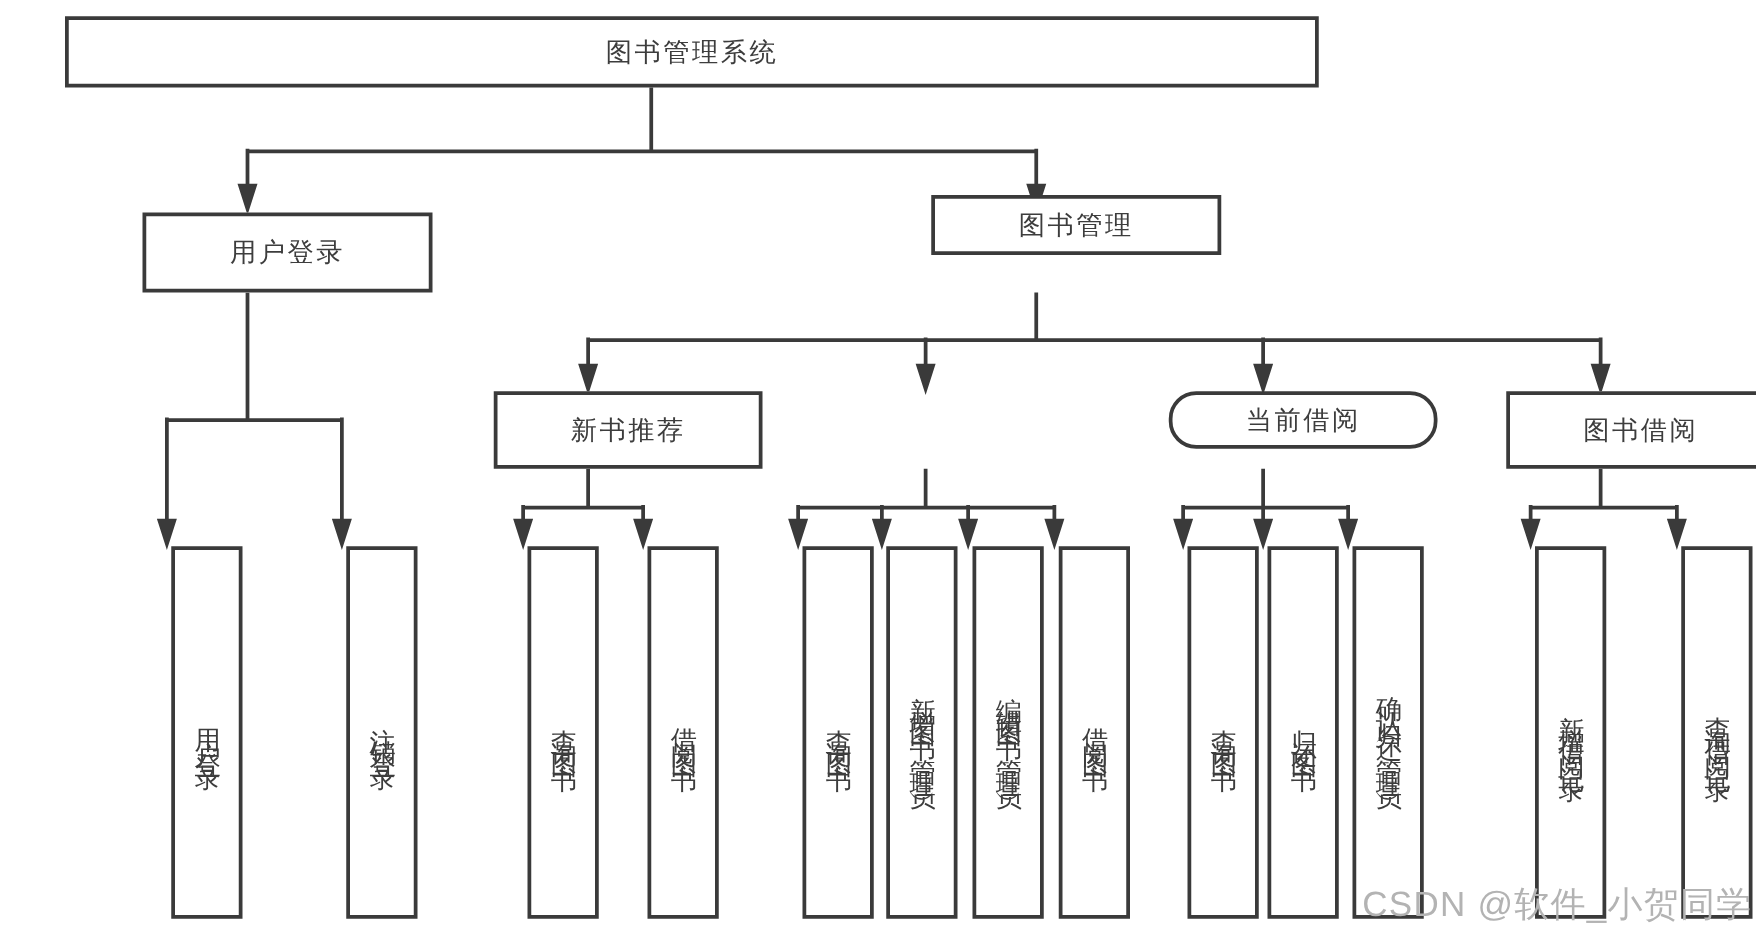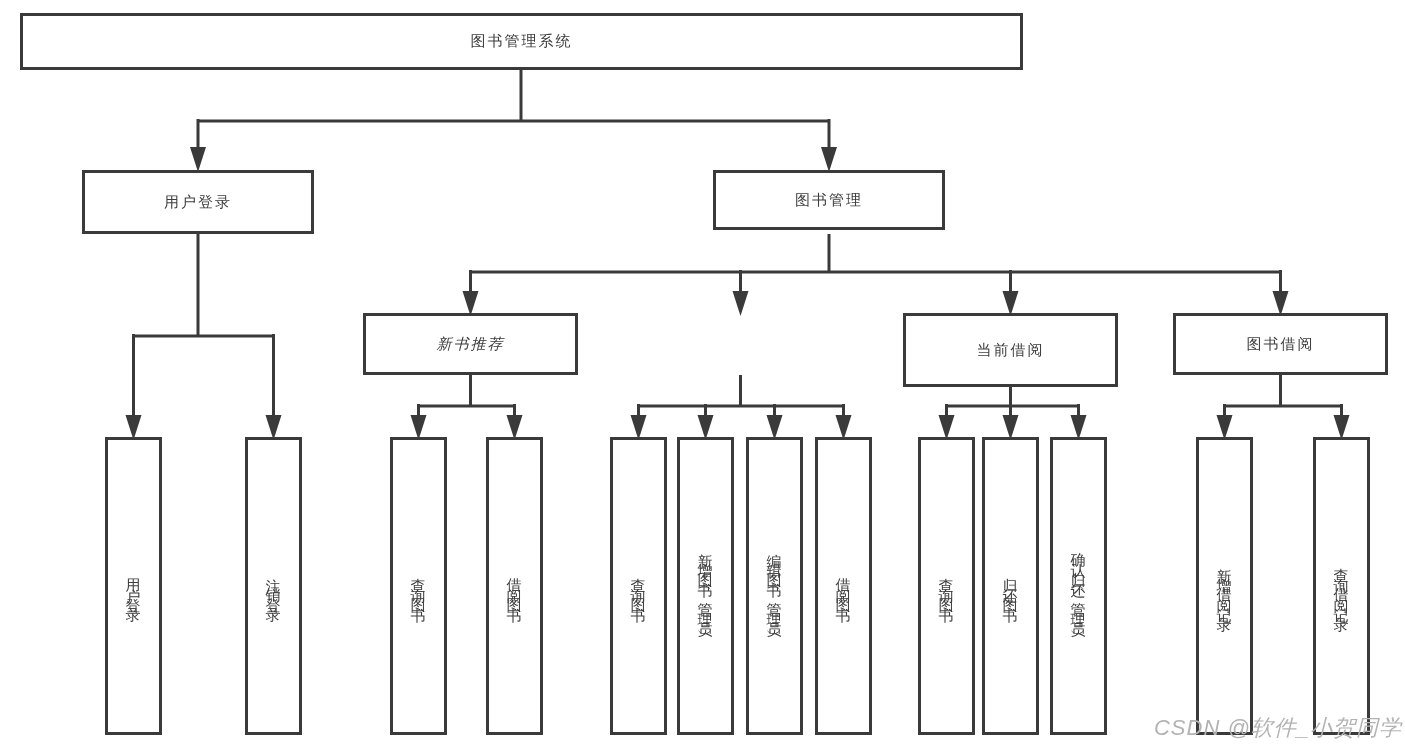--- a/index.html
+++ b/index.html
@@ -23,41 +23,41 @@
   }
   .node {
     position: absolute;
     box-sizing: border-box;
     border: 3px solid var(--line, #3a3a3a);
     background: #ffffff;
     display: flex;
     align-items: center;
     justify-content: center;
     color: var(--text, #3d3d3d);
-    font-size: 15px;
+    font-size: 21px;
     letter-spacing: 2px;
     white-space: nowrap;
+    margin-left: 32px;
   }
   .leaf {
     writing-mode: vertical-rl;
     text-orientation: mixed;
     letter-spacing: 10px;
     white-space: normal;
     line-height: 1;
     padding: 10px 0;
   }
   .watermark {
     position: absolute;
     right: 3px;
     bottom: 4px;
-    font-size: 22px;
+    font-size: 28px;
     letter-spacing: 1px;
     color: var(--watermark, #b3b3b3);
     white-space: nowrap;
-    font-style: italic;
   }
 </style>
 </head>
 <body>
 
 <div class="stage">
 
   <svg class="wires" viewBox="0 0 1405 747" xmlns="http://www.w3.org/2000/svg">
     <path fill="none" stroke="currentColor" stroke-width="3" d="
       M521,69 V121 M198,121 H829 M198,119 V152 M829,119 V152
@@ -89,26 +89,26 @@
       M1002.5,415 L1018.5,415 L1010.5,440 Z
       M1070.5,415 L1086.5,415 L1078.5,440 Z
       M1216.5,415 L1232.5,415 L1224.5,440 Z
       M1333.5,415 L1349.5,415 L1341.5,440 Z"></path>
   </svg>
 
   <div class="node" style="left:20px; top:13px; width:1003px; height:57px;">图书管理系统</div>
 
   <div class="node" style="left:82px; top:170px; width:232px; height:64px;">用户登录</div>
 
-  <div class="node" style="left:713px; top:170px; width:232px; height:60px;">图书管理</div>
+  <div class="node" style="left:713px; top:156px; width:232px; height:48px;">图书管理</div>
 
-  <div class="node" style="left:363px; top:313px; width:215px; height:62px;font-style:italic;">新书推荐</div>
+  <div class="node" style="left:363px; top:313px; width:215px; height:62px;">新书推荐</div>
 
 
-  <div class="node" style="left:903px; top:313px; width:215px; height:74px;">当前借阅</div>
+  <div class="node" style="left:903px; top:313px; width:215px; height:46px;border-radius:22px;">当前借阅</div>
 
   <div class="node" style="left:1173px; top:313px; width:215px; height:62px;">图书借阅</div>
 
   <div class="node leaf" style="left:105px; top:437px; width:57px; height:298px;">用户登录</div>
 
   <div class="node leaf" style="left:245px; top:437px; width:57px; height:298px;">注销登录</div>
 
   <div class="node leaf" style="left:390px; top:437px; width:57px; height:298px;">查询图书</div>
 
   <div class="node leaf" style="left:486px; top:437px; width:57px; height:298px;">借阅图书</div>

